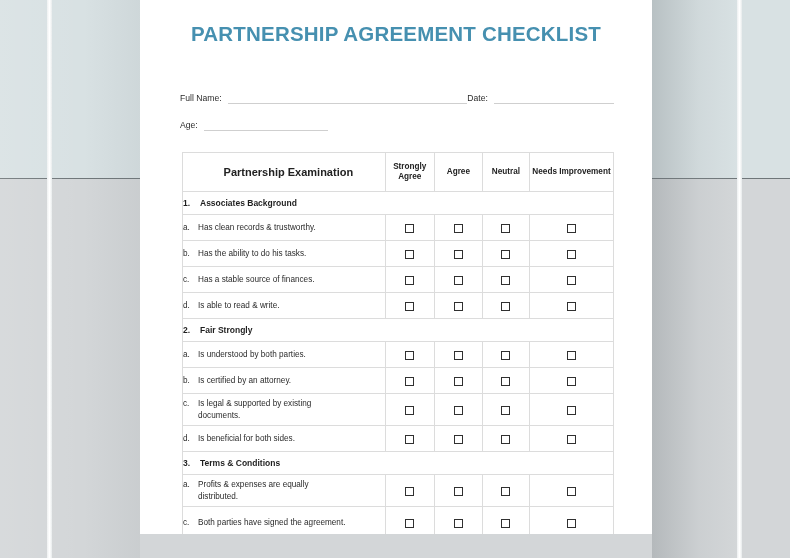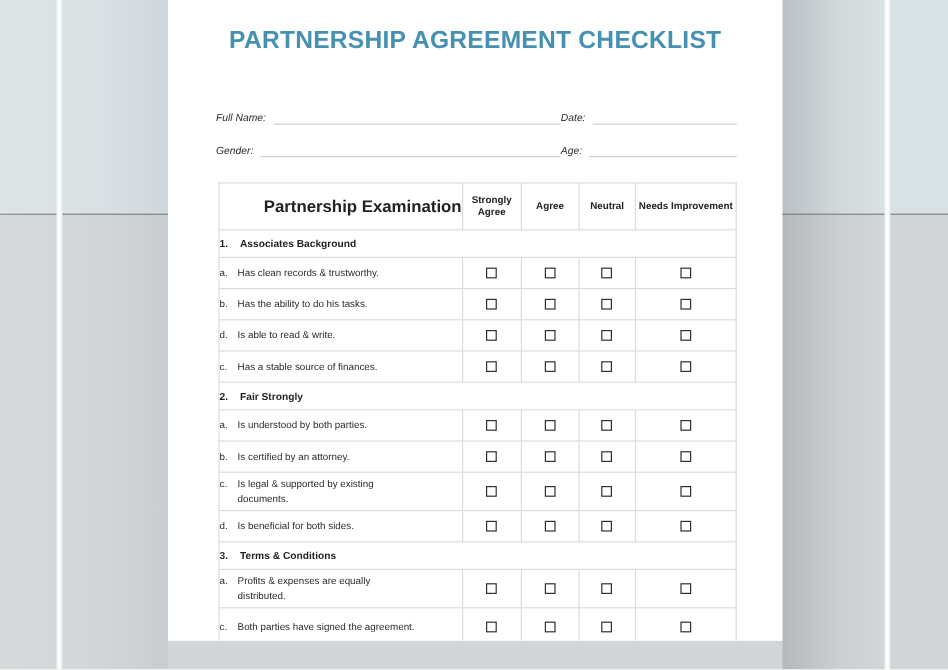--- a/index.html
+++ b/index.html
@@ -109,21 +109,20 @@
   }
   .field-col.left  { width: 290px; }
   .field-col.right { width: 148px; margin-left: 0; justify-content: center; }
 
   .field-label {
     font-size: 8.6px;
     color: #2b2b2b;
     white-space: nowrap;
     padding-right: 6px;
     line-height: 12px;
-    font-style: italic;
   }
   .field-input {
     flex: 1;
     border: none;
     border-bottom: 1px solid #cfcfcf;
     height: 11px;
     font-size: 8.6px;
     font-family: "Liberation Sans", sans-serif;
     outline: none;
     background: transparent;
@@ -153,23 +152,23 @@
   th.hdr {
     font-size: 8.2px;
     font-weight: bold;
     color: #222222;
     height: 38px;
     line-height: 10.5px;
     vertical-align: middle;
     text-align: center;
   }
   th.hdr.item {
-    text-align: right;
+    text-align: center;
     padding-left: 9px;
-    font-size: 14px;
+    font-size: 11px;
   }
 
   td.section {
     font-size: 8.5px;
     font-weight: bold;
     color: #1f1f1f;
     height: 22px;
     vertical-align: middle;
     padding-left: 9px;
   }
@@ -236,24 +235,20 @@
           <span class="field-label">Full Name:</span>
           <input class="field-input" type="text" value="" style="">
         </div>
         <div class="field-col right">
           <span class="field-label">Date:</span>
           <input class="field-input" type="text" value="" style="">
         </div>
       </div>
 
       <div class="field-row">
-        <div class="field-col left">
-          <span class="field-label">Gender:</span>
-          <input class="field-input" type="text" value="" style="">
-        </div>
         <div class="field-col right">
           <span class="field-label">Age:</span>
           <input class="field-input" type="text" value="" style="">
         </div>
       </div>
 
     </div>
 
     <div class="table-wrap">
       <table class="checklist">
@@ -286,28 +281,28 @@
               <td class="box-cell"><span class="chk"></span></td>
             </tr>
             <tr class="r1">
               <td class="item"><span class="letter">b.</span><span class="text">Has the ability to do his tasks.</span></td>
               <td class="box-cell"><span class="chk"></span></td>
               <td class="box-cell"><span class="chk"></span></td>
               <td class="box-cell"><span class="chk"></span></td>
               <td class="box-cell"><span class="chk"></span></td>
             </tr>
             <tr class="r1">
+              <td class="item"><span class="letter">c.</span><span class="text">Has a stable source of finances.</span></td>
+              <td class="box-cell"><span class="chk"></span></td>
+              <td class="box-cell"><span class="chk"></span></td>
+              <td class="box-cell"><span class="chk"></span></td>
+              <td class="box-cell"><span class="chk"></span></td>
+            </tr>
+            <tr class="r1">
               <td class="item"><span class="letter">d.</span><span class="text">Is able to read &amp; write.</span></td>
-              <td class="box-cell"><span class="chk"></span></td>
-              <td class="box-cell"><span class="chk"></span></td>
-              <td class="box-cell"><span class="chk"></span></td>
-              <td class="box-cell"><span class="chk"></span></td>
-            </tr>
-            <tr class="r1">
-              <td class="item"><span class="letter">c.</span><span class="text">Has a stable source of finances.</span></td>
               <td class="box-cell"><span class="chk"></span></td>
               <td class="box-cell"><span class="chk"></span></td>
               <td class="box-cell"><span class="chk"></span></td>
               <td class="box-cell"><span class="chk"></span></td>
             </tr>
             <tr>
               <td class="section" colspan="5"><span class="num">2.</span><span>Fair Strongly</span></td>
             </tr>
             <tr class="r1">
               <td class="item"><span class="letter">a.</span><span class="text">Is understood by both parties.</span></td>

